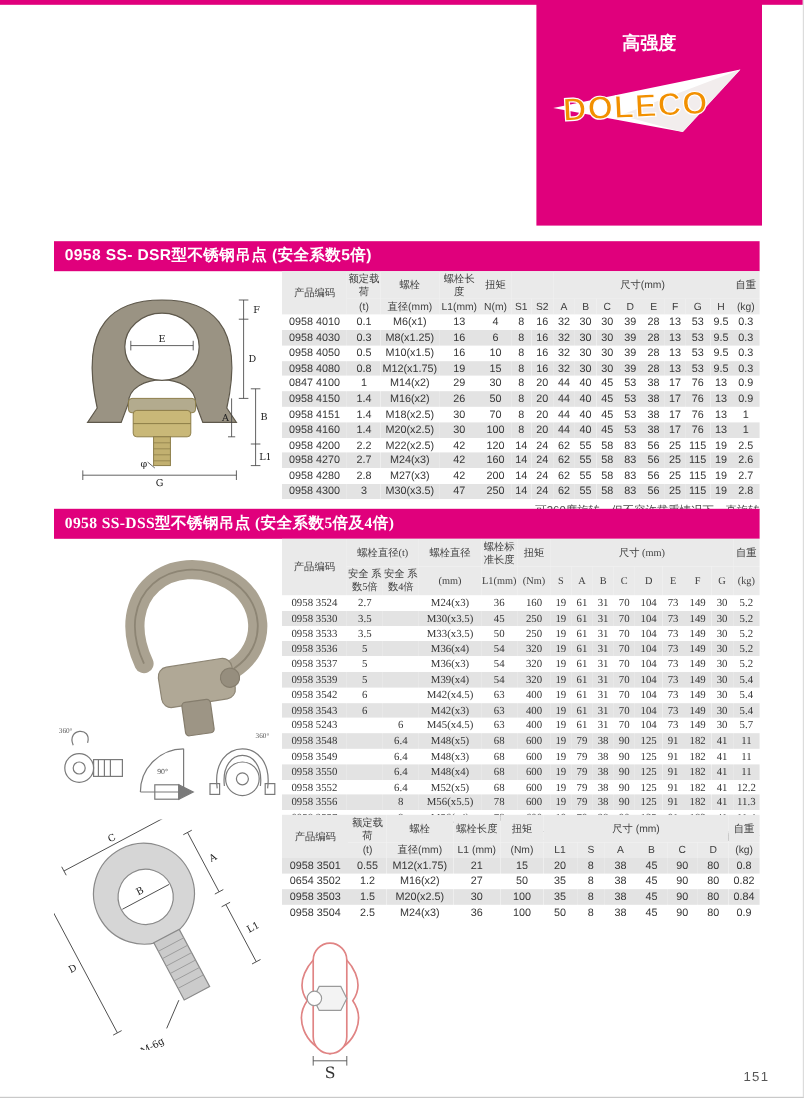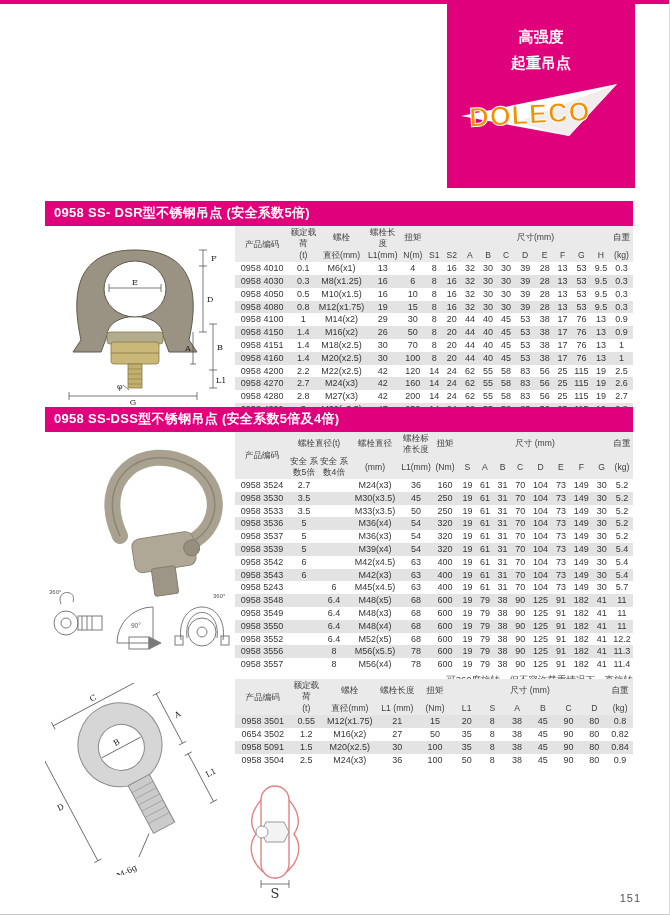--- a/index.html
+++ b/index.html
@@ -32,21 +32,20 @@
 </style>
 </head>
 <body>
 
 <div class="page">
   <div class="top-line"></div>
 
   <div class="promo">
     <div class="promo-lines">
       <div>高强度</div>
-      <div>起重吊点</div>
     </div>
     <div class="logo-wrap">
       <svg width="168" height="58" viewBox="0 0 168 58">
         <polygon points="4,34 160,2 112,54" fill="#ffffff"></polygon>
         <polygon points="60,40 112,54 160,2" fill="#f2eded"></polygon>
         <text x="12" y="41" font-size="27" font-weight="bold" fill="var(--logo-orange)" stroke="#ffffff" stroke-width="1" font-family="Liberation Sans, sans-serif" transform="rotate(-3 84 30)" letter-spacing="1">DOLECO</text>
       </svg>
     </div>
   </div>
 
@@ -218,21 +217,21 @@
                 <td>30</td>
                 <td>30</td>
                 <td>39</td>
                 <td>28</td>
                 <td>13</td>
                 <td>53</td>
                 <td>9.5</td>
                 <td>0.3</td>
               </tr>
               <tr>
-                <td>0958 4100</td>
+                <td>0847 4100</td>
                 <td>1</td>
                 <td>M14(x2)</td>
                 <td>29</td>
                 <td>30</td>
                 <td>8</td>
                 <td>20</td>
                 <td>44</td>
                 <td>40</td>
                 <td>45</td>
                 <td>53</td>
@@ -368,21 +367,21 @@
                 <td>19</td>
                 <td>2.8</td>
               </tr>
             </tbody>
           </table>
         <div class="note">可360度旋转，但不容许载重情况下一直旋转</div>
       </div>
     </div>
   </div>
 
-  <div class="section" style="top:407px;">
+  <div class="section" style="top:424px;font-family:Liberation Serif, serif;">
     <div class="banner">0958 SS-DSS型不锈钢吊点 (安全系数5倍及4倍)</div>
     <div class="content">
       <div class="draw-col">
         <svg width="190" height="215" viewBox="0 0 190 215" style="margin-top:6px;">
 
           <path d="M75,98 C48,40 98,2 146,28 C176,45 178,84 150,102" fill="none" stroke="#aaa291" stroke-width="16" stroke-linecap="round"></path>
           <path d="M75,98 C48,40 98,2 146,28 C176,45 178,84 150,102" fill="none" stroke="#8d8574" stroke-width="1.5"></path>
           <g transform="rotate(-9 120 114)">
             <rect x="88" y="97" width="62" height="34" rx="8" fill="#b0a896" stroke="#8d8574"></rect>
             <circle cx="147" cy="114" r="8" fill="#968e7e" stroke="#857d6d"></circle>
@@ -831,21 +830,21 @@
                 <td>50</td>
                 <td>35</td>
                 <td>8</td>
                 <td>38</td>
                 <td>45</td>
                 <td>90</td>
                 <td>80</td>
                 <td>0.82</td>
               </tr>
               <tr class="alt">
-                <td>0958 5091</td>
+                <td>0958 3503</td>
                 <td>1.5</td>
                 <td>M20(x2.5)</td>
                 <td>30</td>
                 <td>100</td>
                 <td>35</td>
                 <td>8</td>
                 <td>38</td>
                 <td>45</td>
                 <td>90</td>
                 <td>80</td>

